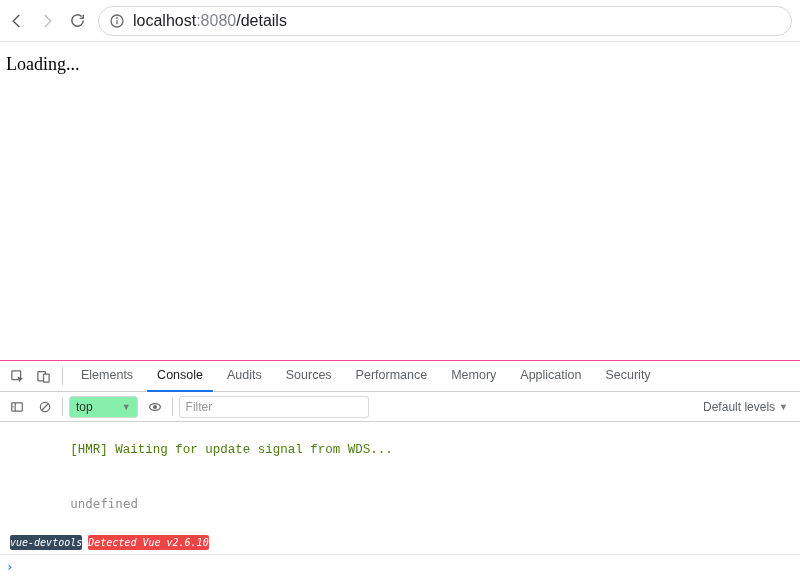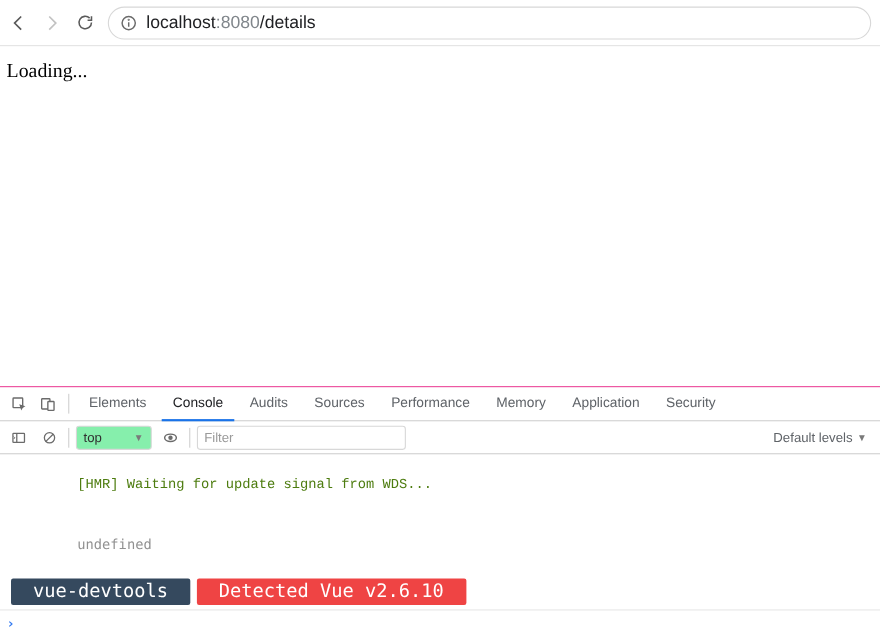--- a/index.html
+++ b/index.html
@@ -142,23 +142,24 @@
       padding: 4px 10px;
       border-bottom: 1px solid transparent;
       white-space: pre;
     }
     .log-msg { color: #4d7c0f; font-family: Liberation Mono, monospace; }
     .log-undef { color: #919191; }
     .log-badges {
       display: flex; gap: 6px; padding: 4px 10px;
     }
     .badge {
-      padding: 2px 20px;
+      padding: 2px 0;
       border-radius: 2px;
-      font-size: 17px;
+      font-size: 10px;
+      font-style: italic;
     }
     .badge-dark { background: #35495e; color: #fff; }
     .badge-green { background: #ef4444; color: #fff; }
     .prompt-line {
       display: flex; align-items: center;
       padding: 4px 6px; border-top: 1px solid #e7e7e7;
       color: #367cf1;
     }
     .prompt-line .caret { font-weight: bold; margin-right: 6px; }
   </style>

